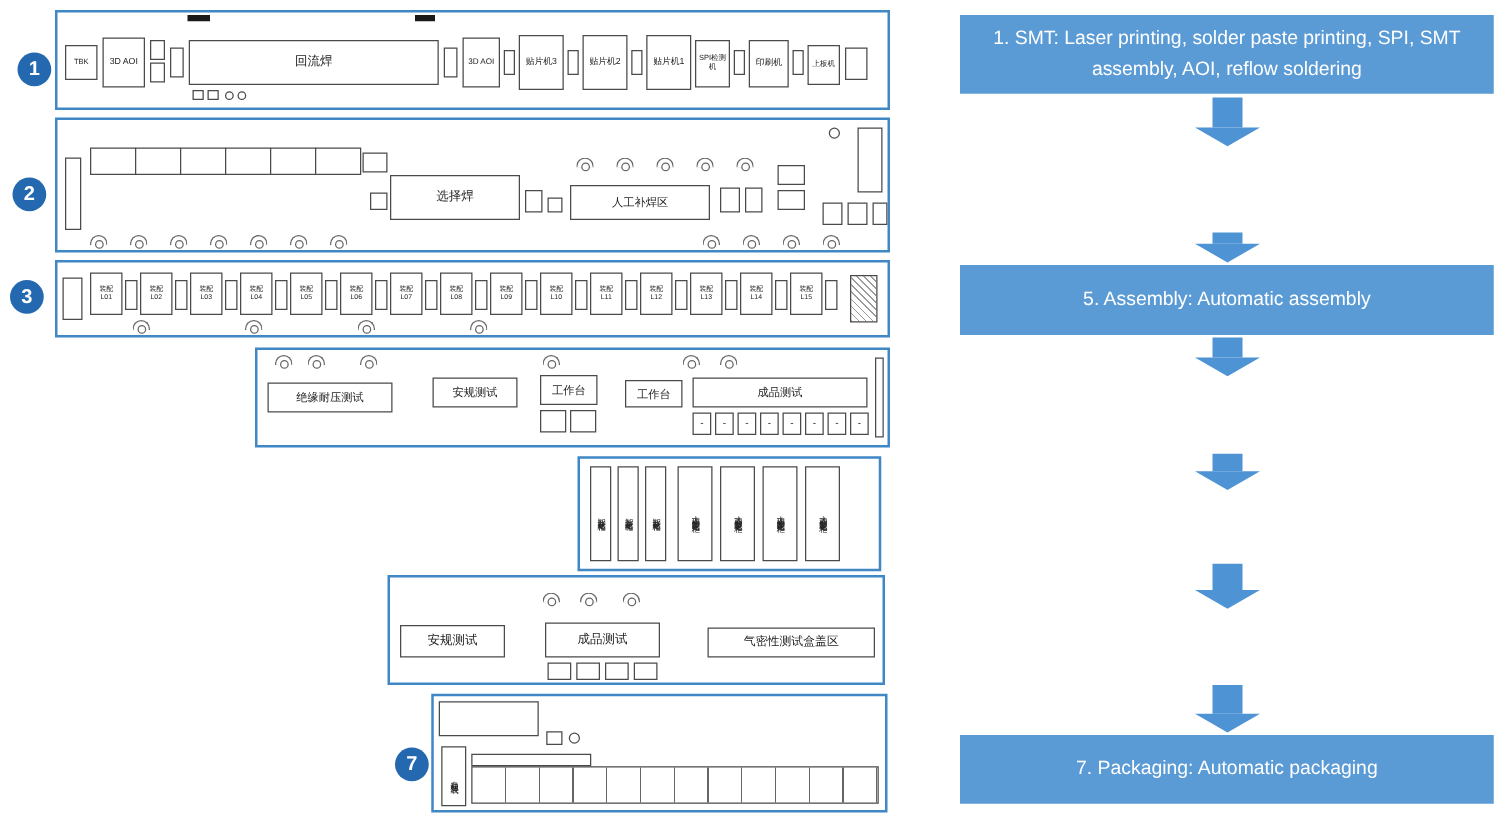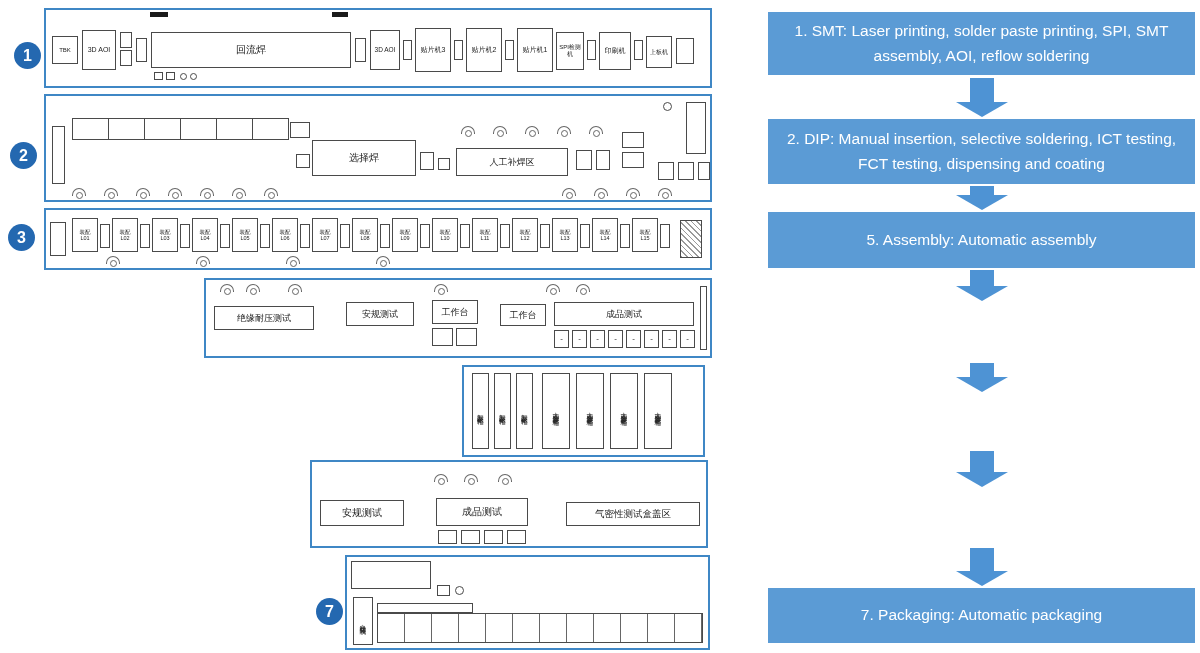--- a/index.html
+++ b/index.html
@@ -261,21 +261,20 @@
   <div class="badge" style="left:10px;top:142px;">2</div>
   <div class="badge" style="left:8px;top:224px;">3</div>
   <div class="badge" style="left:316px;top:598px;">7</div>
 
   <div class="flow">
     <div class="flow-box" style="top:12px;height:63px;">1. SMT: Laser printing, solder paste printing, SPI, SMT assembly, AOI, reflow soldering</div>
     <div class="flow-arrow" style="top:78px;height:39px;">
         <div class="shaft"></div>
         <div class="head"></div>
       </div>
-    <div class="flow-box" style="top:119px;height:65px;">2. DIP: Manual insertion, selective soldering, ICT testing, FCT testing, dispensing and coating</div>
     <div class="flow-arrow" style="top:186px;height:24px;">
         <div class="shaft"></div>
         <div class="head"></div>
       </div>
     <div class="flow-box" style="top:212px;height:56px;">5. Assembly: Automatic assembly</div>
     <div class="flow-arrow" style="top:270px;height:31px;">
         <div class="shaft"></div>
         <div class="head"></div>
       </div>
     <div class="flow-arrow" style="top:363px;height:29px;">

